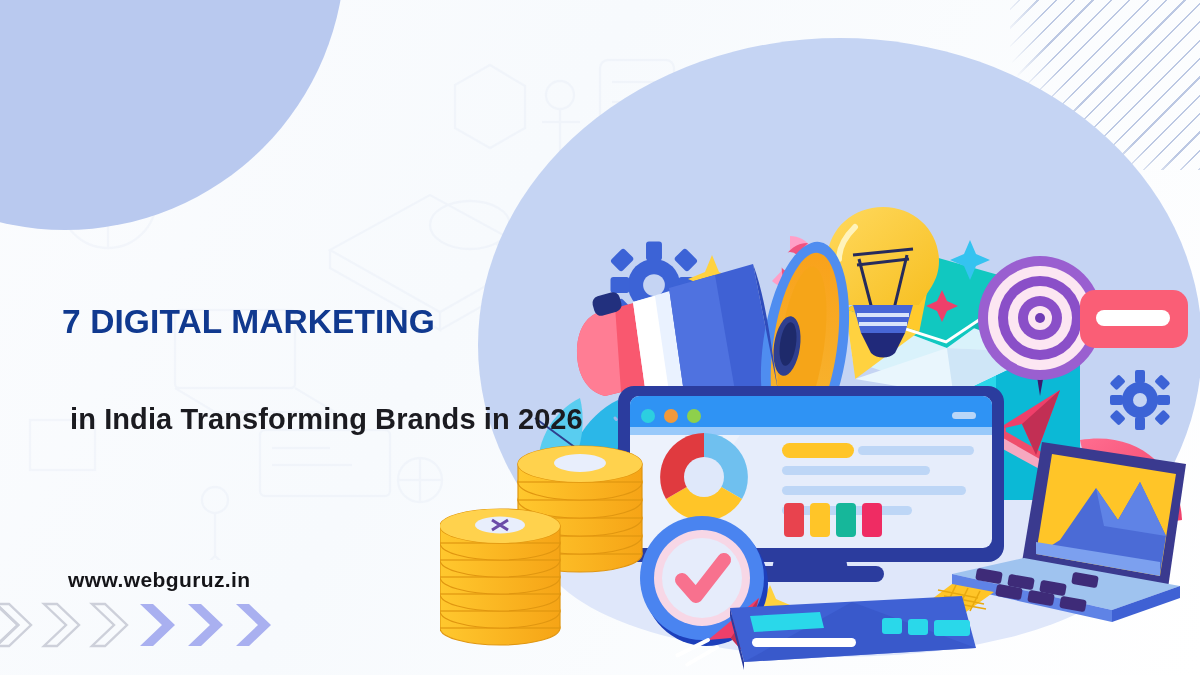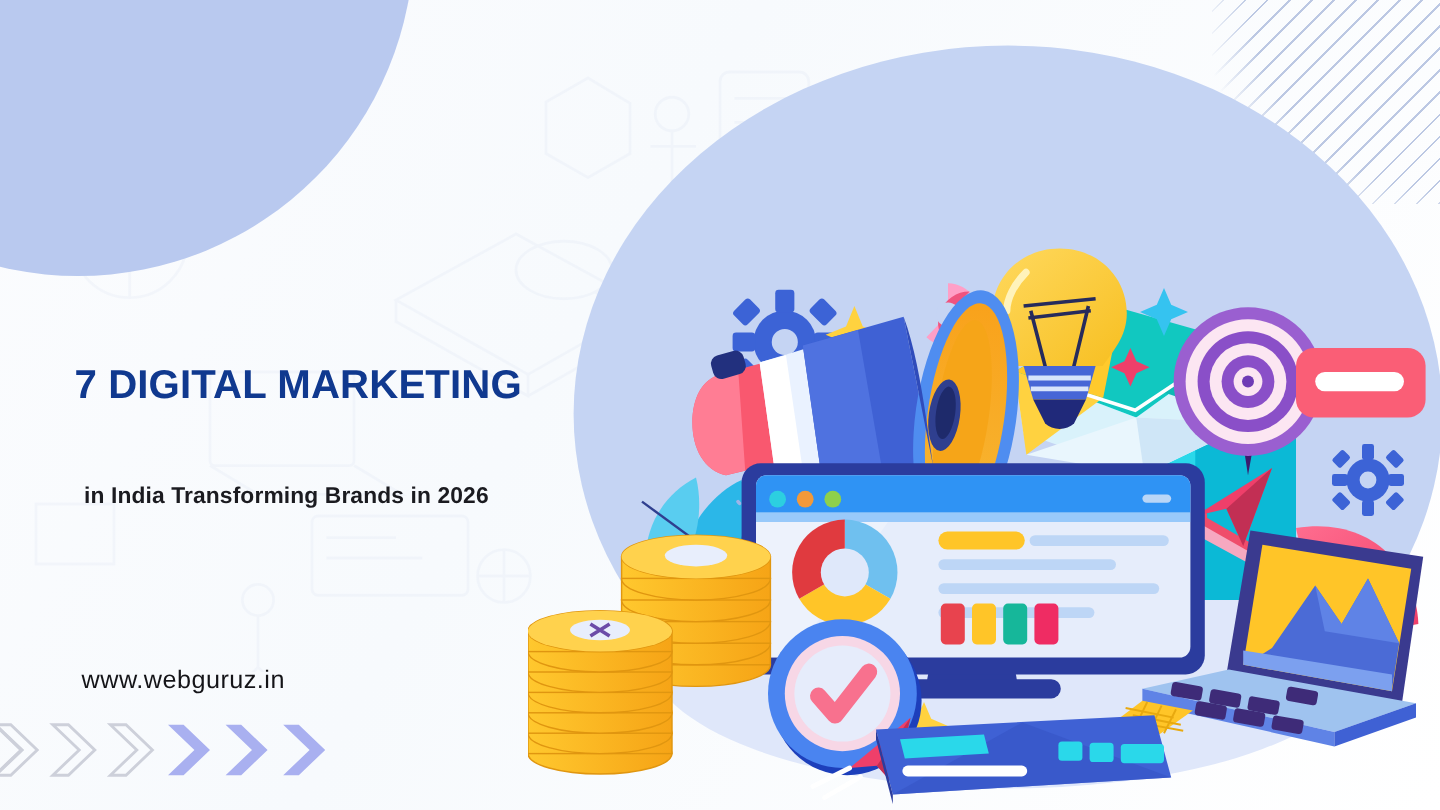--- a/index.html
+++ b/index.html
@@ -44,29 +44,29 @@
     width:520px;
     color:#10398f;
     font-size:33.5px;
     font-weight:700;
     line-height:1.31;
     letter-spacing:.1px;
   }
   .subhead {
     position:absolute; left:70px; top:403px;
     color:#1b1b20;
-    font-size:19px;
+    font-size:29px;
     font-weight:600;
     letter-spacing:.1px;
   }
   .site-url {
-    position:absolute; left:68px; top:555px;
+    position:absolute; left:68px; top:568px;
     color:#141418;
     font-size:21px;
-    font-weight:400;
+    font-weight:700;
     letter-spacing:.4px;
   }
   .chevrons {
     position:absolute; left:-8px; top:600px;
     display:flex; align-items:center; gap:2px;
   }
 
   
   .illus { position:absolute; left:440px; top:0px; width:760px; height:675px; }
 </style>

